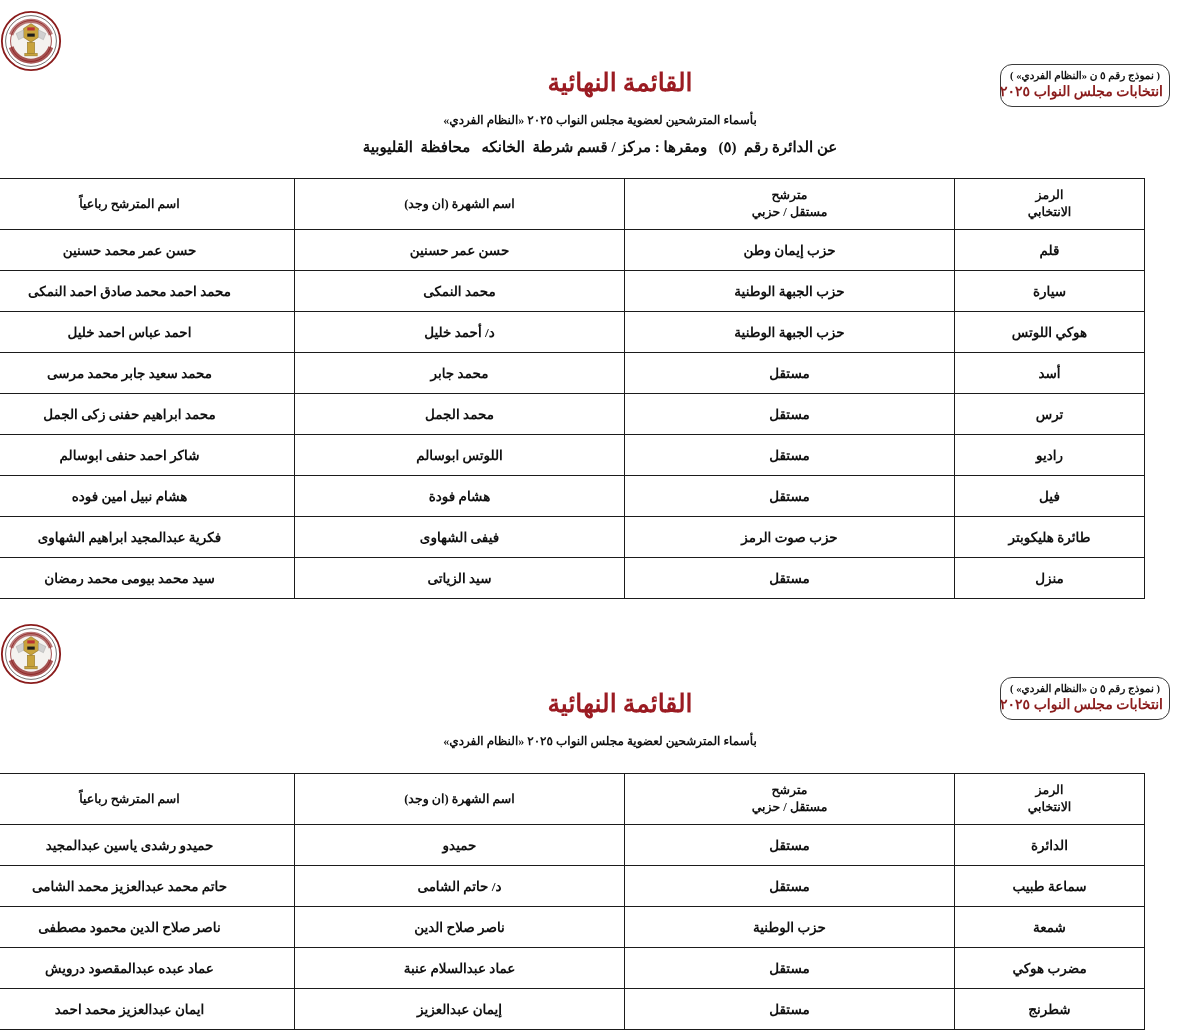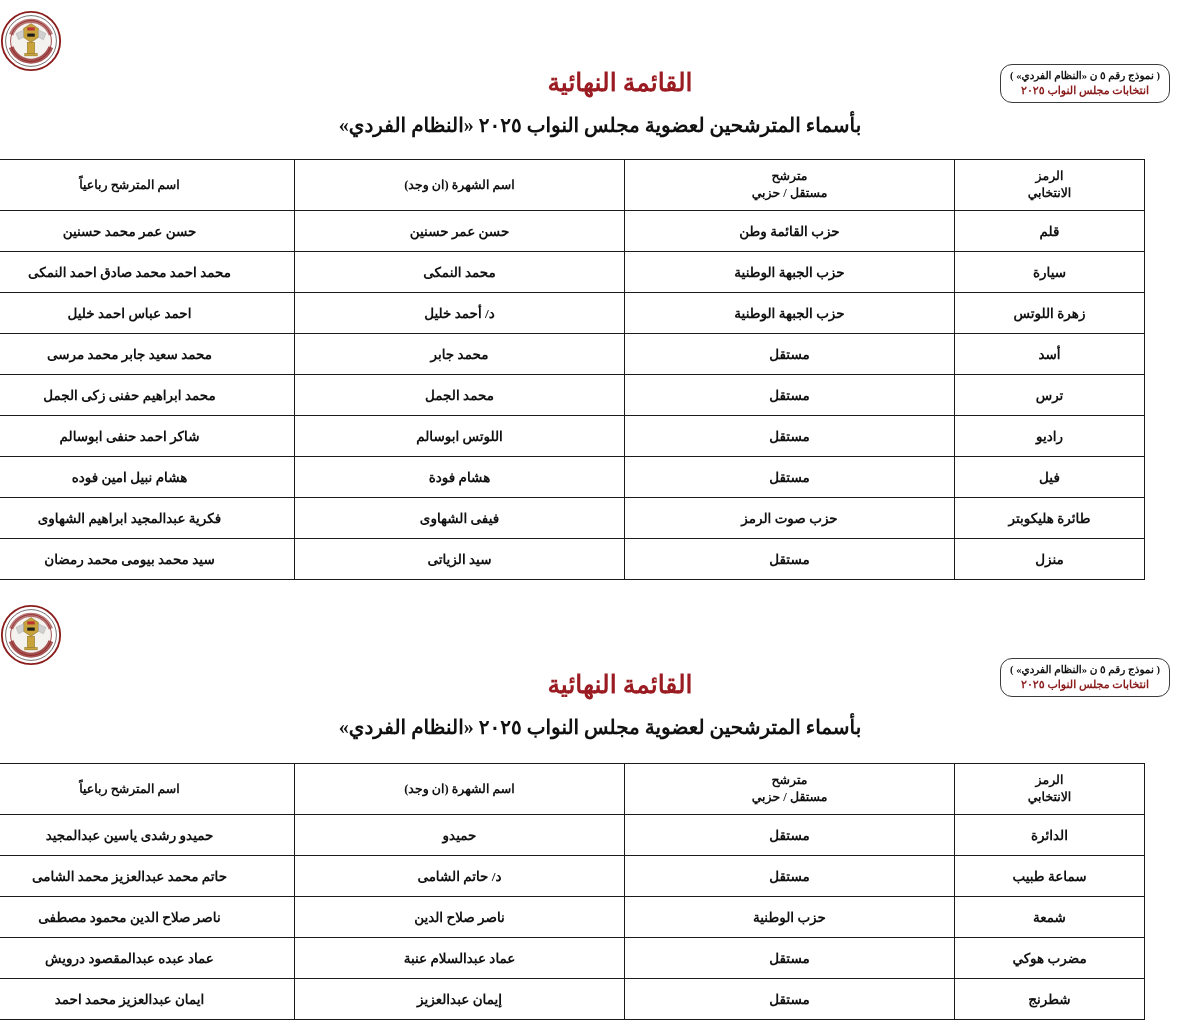--- a/index.html
+++ b/index.html
@@ -40,21 +40,21 @@
     margin-top: 46px;
   }
   .form-box-line1 {
     font-size: 10.5px;
     font-weight: bold;
     color: #111;
     line-height: 1.25;
     white-space: nowrap;
   }
   .form-box-line2 {
-    font-size: 11px;
+    font-size: 14px;
     font-weight: bold;
     color: #8a1c1c;
     line-height: 1.3;
     margin-top: 1px;
     white-space: nowrap;
   }
   .seal {
     position: absolute;
     top: 10px;
     width: 62px;
@@ -67,21 +67,21 @@
     font-weight: bold;
     font-size: 25px;
     letter-spacing: 0px;
     margin: 0;
     padding-top: 6px;
     padding-left: 40px;
   }
   .sub-title {
     text-align: center;
     font-weight: bold;
-    font-size: 20px;
+    font-size: 12px;
     color: #111;
     margin: 0;
     padding-top: 16px;
   }
   .dist-title {
     text-align: center;
     font-weight: bold;
     font-size: 15px;
     color: #111;
     margin: 0;
@@ -147,20 +147,21 @@
         <rect x="44" y="28" width="12" height="5" fill="#b33"></rect>
         <rect x="44" y="38" width="12" height="5" fill="#1b1b1b"></rect>
         <path d="M18 60 A34 34 0 0 0 82 60" fill="none" stroke="#8a1c1c" stroke-width="8" opacity="0.75"></path>
         <path d="M18 40 A34 34 0 0 1 82 40" fill="none" stroke="#8a1c1c" stroke-width="7" opacity="0.6"></path>
       </svg>
     </div>
   </div>
 
   <h1 class="main-title">القائمة النهائية</h1>
   <h2 class="sub-title">بأسماء المترشحين لعضوية مجلس النواب ٢٠٢٥ «النظام الفردي»</h2>
+  <div class="dist-title">عن الدائرة رقم  (٥)   ومقرها : مركز / قسم شرطة  الخانكه   محافظة  القليوبية</div>
 
   <div class="tbl-wrap" style="padding-top:22px;">
     <table class="cand">
       <colgroup>
         <col class="c-symbol">
           <col class="c-party">
           <col class="c-fame">
           <col class="c-name">
       </colgroup>
       <thead>
@@ -174,34 +175,34 @@
             <span>مستقل / حزبي</span>
           </th>
           <th>اسم الشهرة (ان وجد)</th>
           <th>اسم المترشح رباعياً</th>
 
         </tr>
       </thead>
       <tbody>
         <tr>
           <td>قلم</td>
-          <td>حزب القائمة وطن</td>
+          <td>حزب إيمان وطن</td>
           <td>حسن عمر حسنين</td>
           <td>حسن عمر محمد حسنين</td>
 
         </tr>
         <tr>
           <td>سيارة</td>
           <td>حزب الجبهة الوطنية</td>
           <td>محمد النمكى</td>
           <td>محمد احمد محمد صادق احمد النمكى</td>
 
         </tr>
         <tr>
-          <td>زهرة اللوتس</td>
+          <td>هوكي اللوتس</td>
           <td>حزب الجبهة الوطنية</td>
           <td>د/ أحمد خليل</td>
           <td>احمد عباس احمد خليل</td>
 
         </tr>
         <tr>
           <td>أسد</td>
           <td>مستقل</td>
           <td>محمد جابر</td>
           <td>محمد سعيد جابر محمد مرسى</td>

